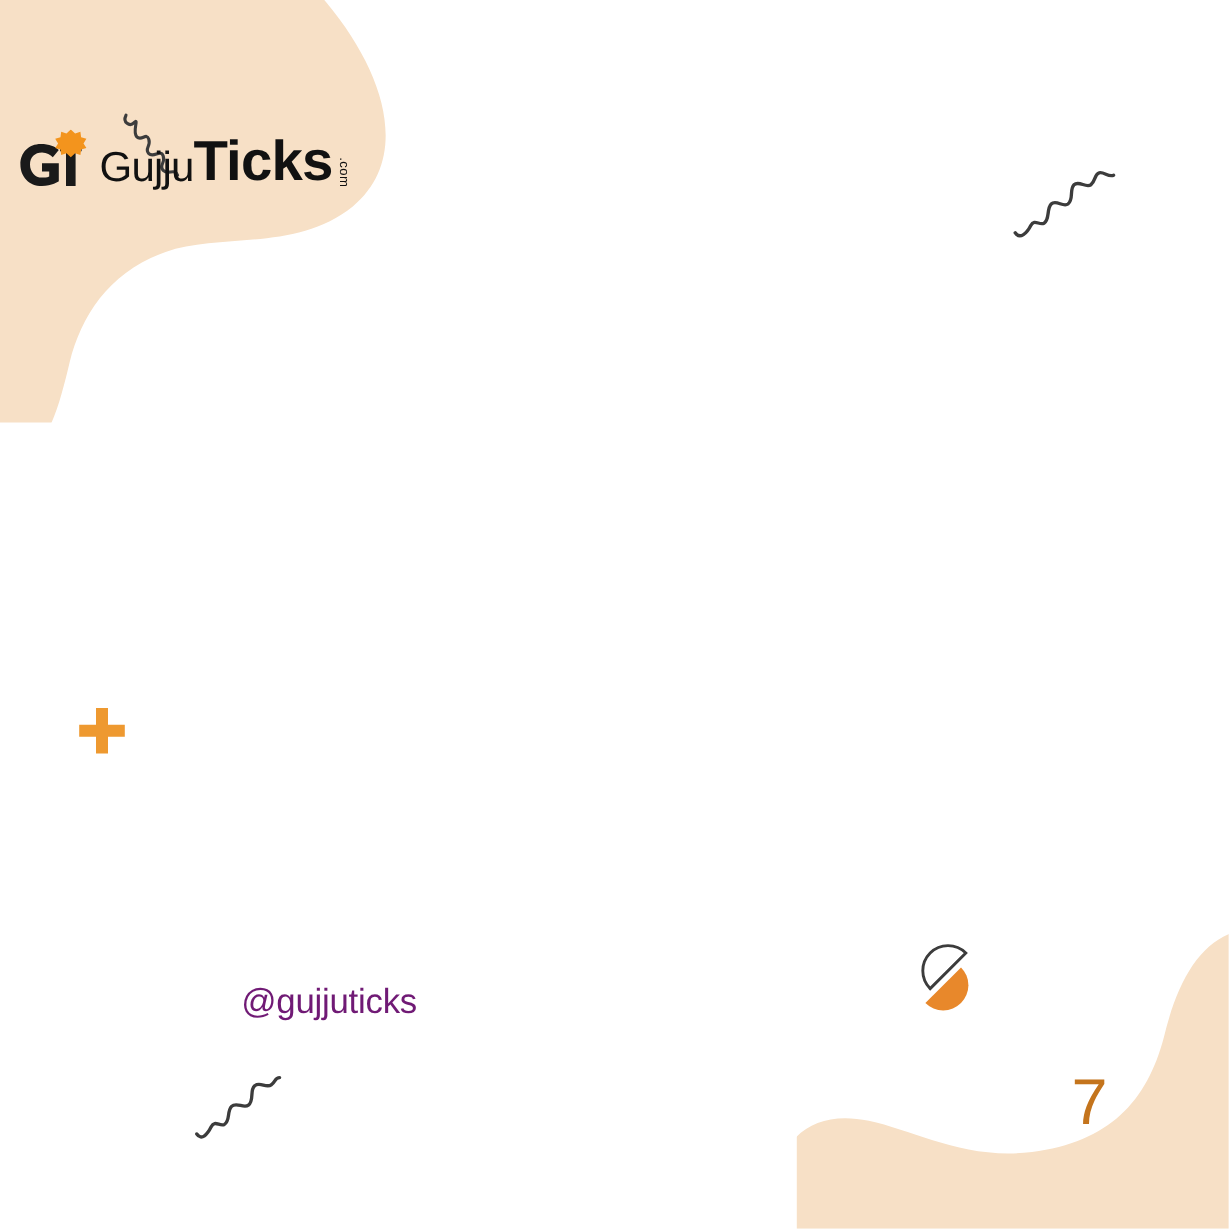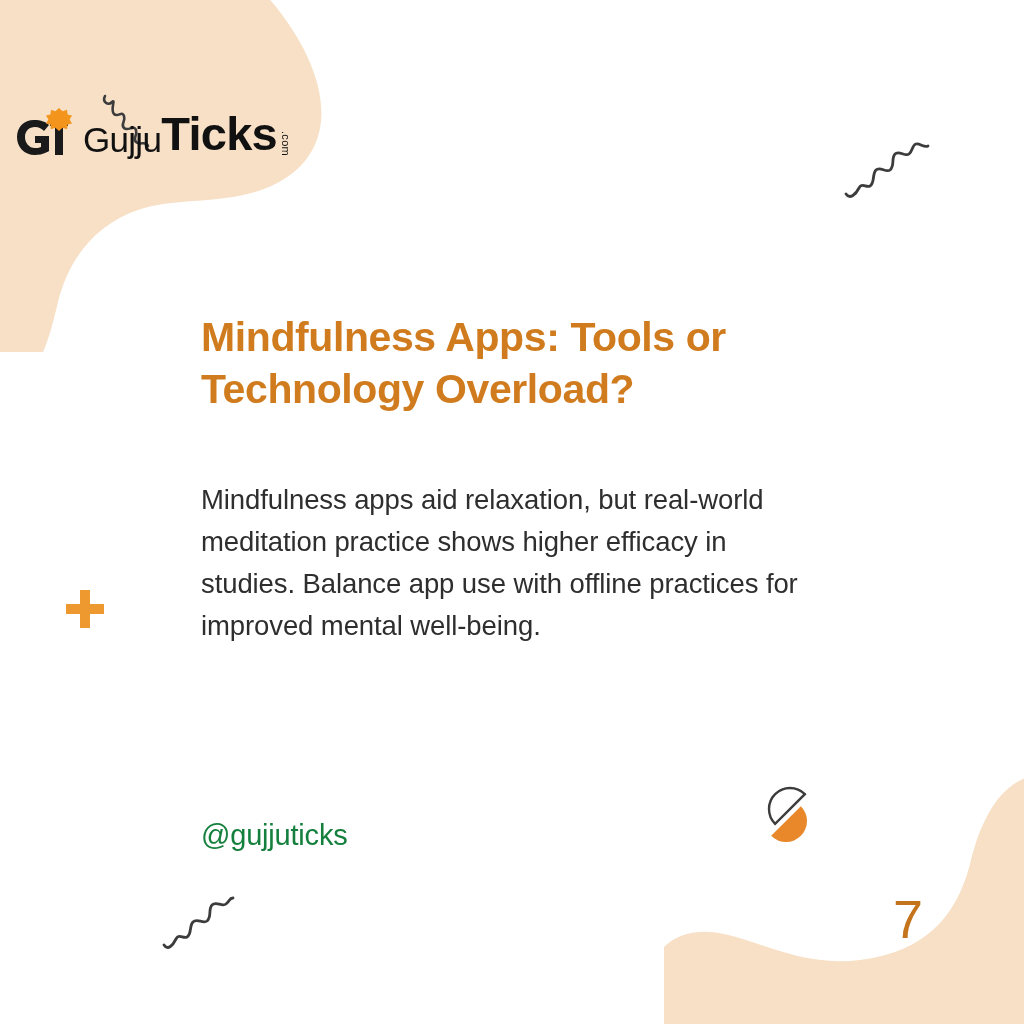--- a/index.html
+++ b/index.html
@@ -151,21 +151,21 @@
     color: #2e2e2e;
   }
   .handle {
     position: absolute;
     left: 201px;
     top: 819px;
     font-family: "Liberation Sans", sans-serif;
     font-size: 29px;
     font-weight: 400;
     letter-spacing: -0.2px;
-    color: #15803d;
+    color: #701a75;
   }
   .page-number {
     position: absolute;
     left: 893px;
     top: 892px;
     font-family: "Liberation Sans", sans-serif;
     font-size: 54px;
     font-weight: 400;
     color: #C4741C;
     line-height: 1;
@@ -272,22 +272,18 @@
         </g>
       </svg>
       <div class="logo-wordmark">
         <span class="logo-word-light">Gujju</span>
         <span class="logo-word-bold">Ticks</span>
         <span class="logo-tld">.com</span>
       </div>
     </div>
   </div>
 
-  <div class="content">
-    <h1 class="headline">Mindfulness Apps: Tools or Technology Overload?</h1>
-    <p class="body-copy">Mindfulness apps aid relaxation, but real-world meditation practice shows higher efficacy in studies. Balance app use with offline practices for improved mental well-being.</p>
-  </div>
 
   <div class="handle">@gujjuticks</div>
 
   <div class="page-number">7</div>
 
 </div>
 
 </body></html>

